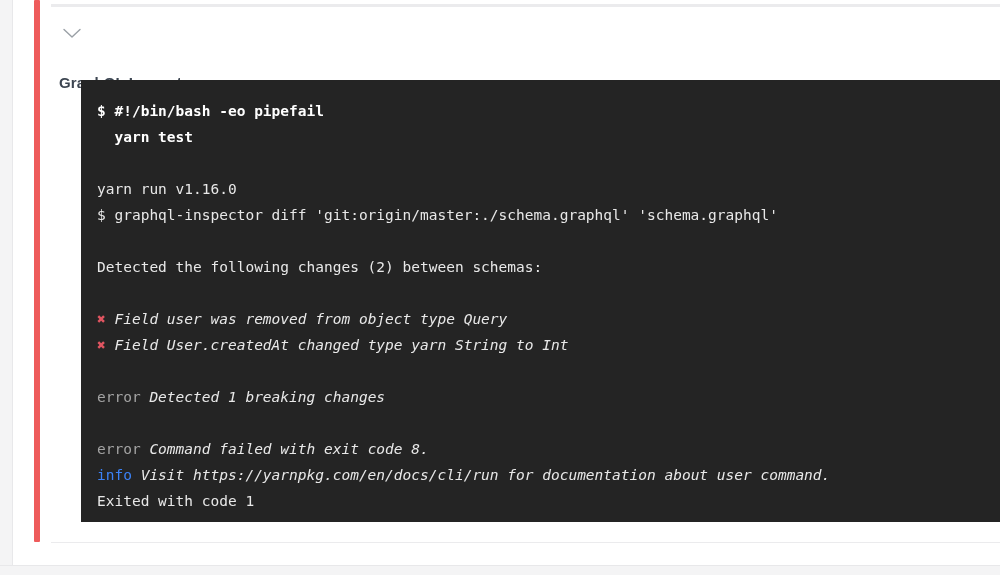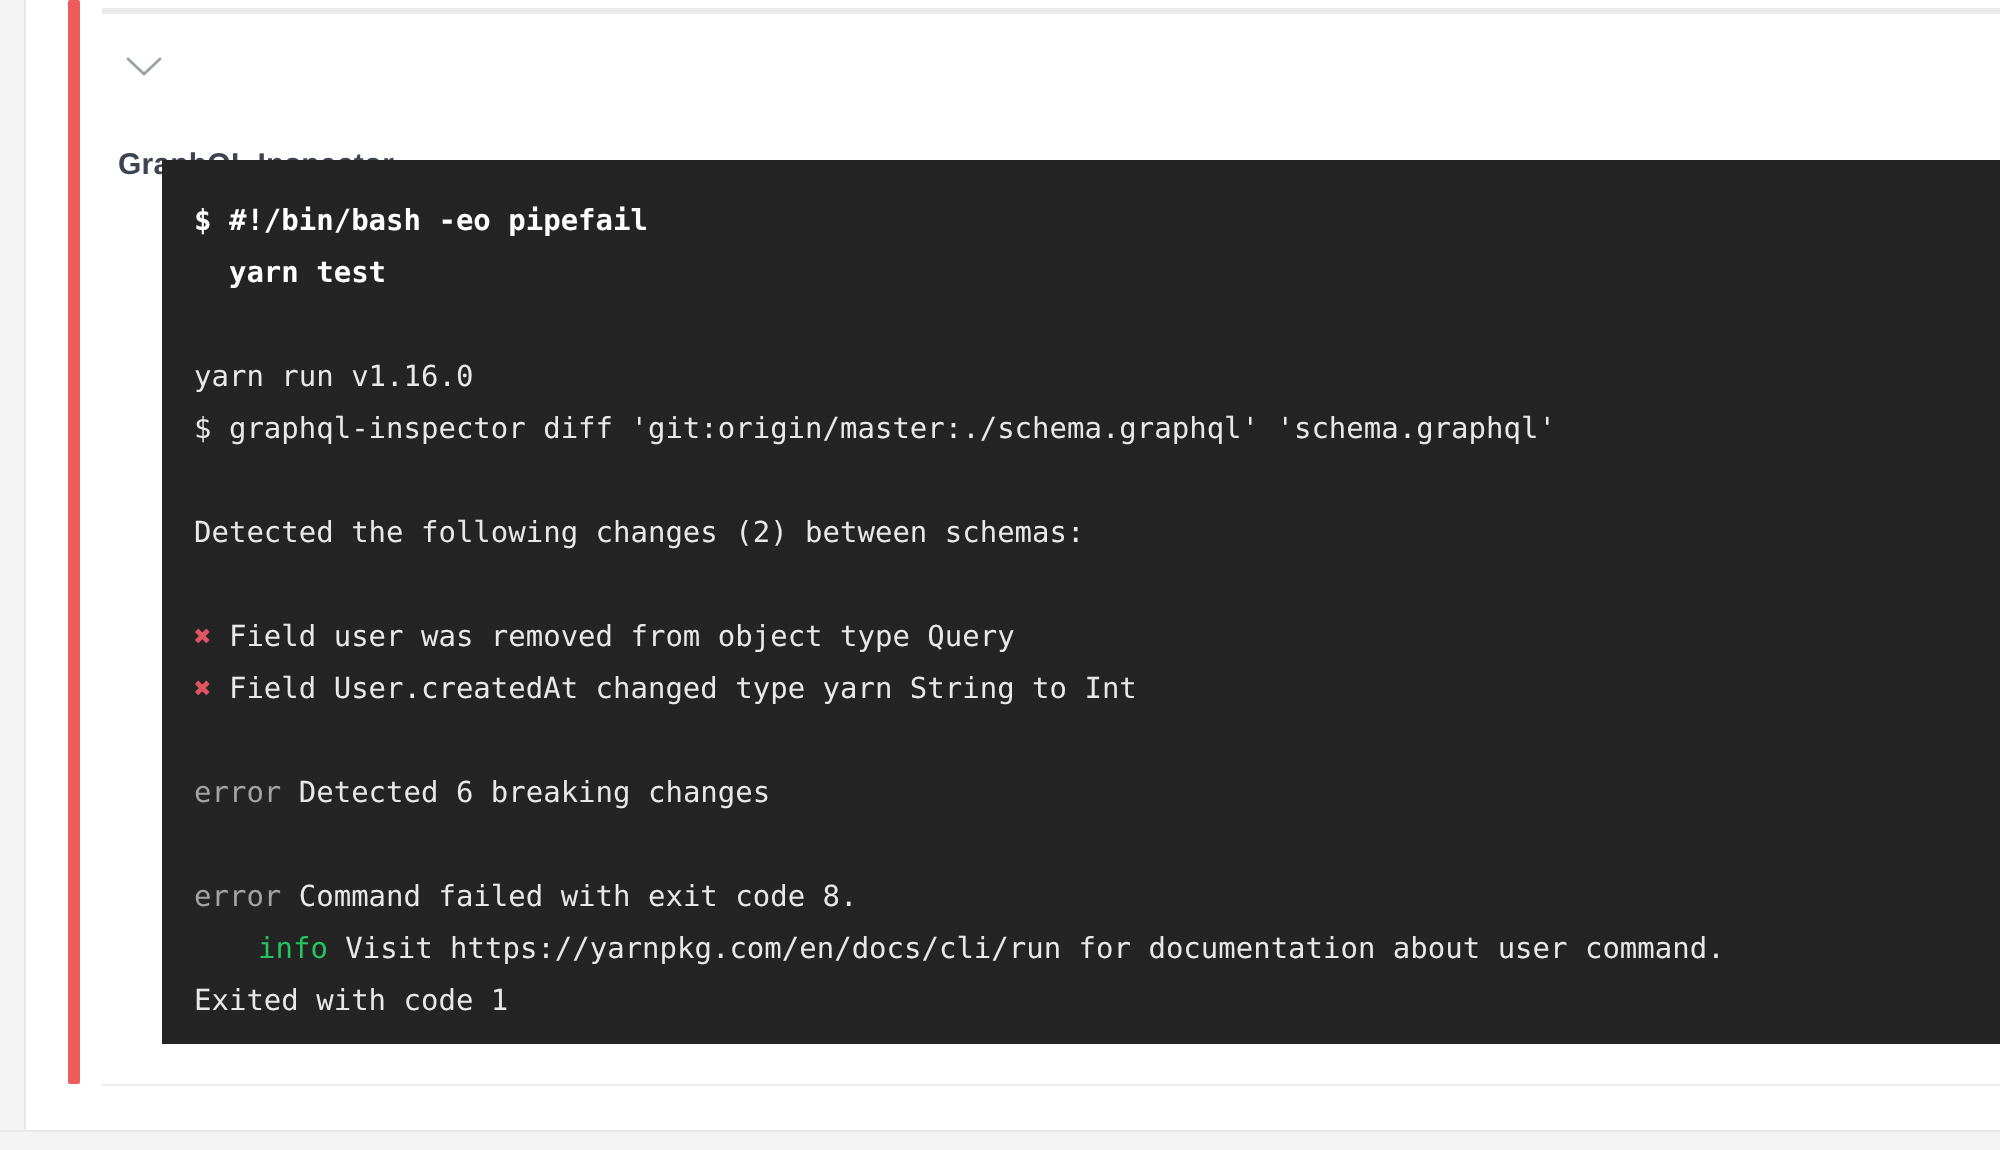--- a/index.html
+++ b/index.html
@@ -111,29 +111,29 @@
     font-weight: bold;
     color: #ffffff;
   }
   .term-line.blank {
     height: 26px;
   }
   .tok-error {
     color: #a3a3a3;
   }
   .tok-info {
-    color: #22c55e;
-    margin-left: 32px;
+    color: #3b82f6;
   }
   .tok-cross {
     color: #e05561;
     font-weight: bold;
   }
   .tok-plain {
     color: #e8e8e8;
+    font-style: italic;
   }
 
   
   .bottom-rule {
     position: absolute;
     left: 38px;
     top: 542px;
     right: 0;
     height: 1px;
     background: #ebebed;
@@ -176,21 +176,21 @@
           <div class="term-line bold">  yarn test</div>
           <div class="term-line blank">&nbsp;</div>
           <div class="term-line">yarn run v1.16.0</div>
           <div class="term-line">$ graphql-inspector diff 'git:origin/master:./schema.graphql' 'schema.graphql'</div>
           <div class="term-line blank">&nbsp;</div>
           <div class="term-line">Detected the following changes (2) between schemas:</div>
           <div class="term-line blank">&nbsp;</div>
           <div class="term-line"><span class="tok-cross">✖</span><span class="tok-plain"> Field user was removed from object type Query</span></div>
           <div class="term-line"><span class="tok-cross">✖</span><span class="tok-plain"> Field User.createdAt changed type yarn String to Int</span></div>
           <div class="term-line blank">&nbsp;</div>
-          <div class="term-line"><span class="tok-error">error</span><span class="tok-plain"> Detected 6 breaking changes</span></div>
+          <div class="term-line"><span class="tok-error">error</span><span class="tok-plain"> Detected 1 breaking changes</span></div>
           <div class="term-line blank">&nbsp;</div>
           <div class="term-line"><span class="tok-error">error</span><span class="tok-plain"> Command failed with exit code 8.</span></div>
           <div class="term-line"><span class="tok-info">info</span><span class="tok-plain"> Visit https://yarnpkg.com/en/docs/cli/run for documentation about user command.</span></div>
           <div class="term-line">Exited with code 1</div>
         </div>
     </div>
 
     <div class="bottom-rule"></div>
   </div>
 

